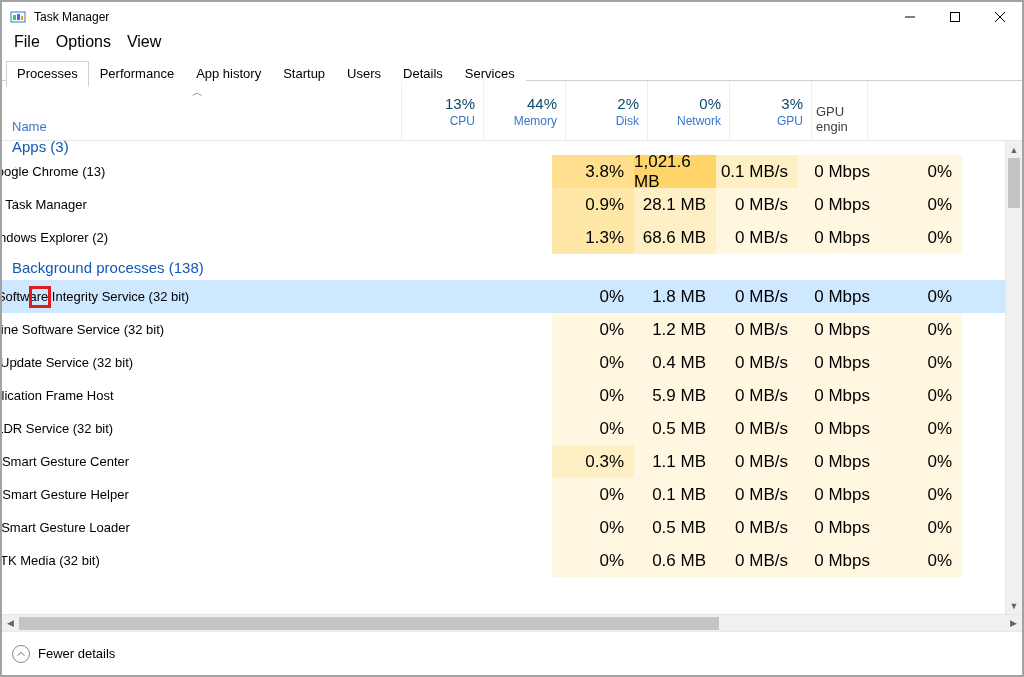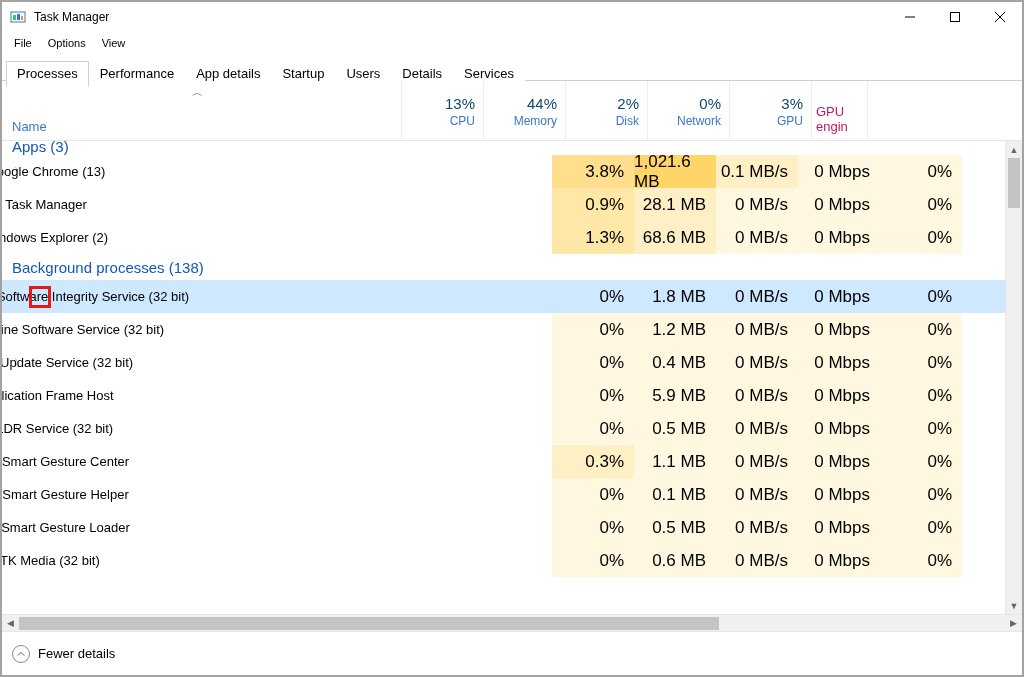--- a/index.html
+++ b/index.html
@@ -7,21 +7,21 @@
   .window { width:1024px; height:677px; border:2px solid #a3a3a3; display:flex; flex-direction:column; overflow:hidden; position:relative; }
 
   
   .titlebar { height:30px; display:flex; align-items:center; padding:0 0 0 8px; }
   .titlebar .app-icon { width:16px; height:16px; margin-right:8px; }
   .titlebar .title { flex:1; font-size:12px; }
   .winbtn { width:45px; height:30px; display:flex; align-items:center; justify-content:center; }
   .winbtn svg { width:10px; height:10px; }
 
   
-  .menubar { height:22px; display:flex; align-items:center; padding:0 4px; font-size:11px; }
+  .menubar { height:22px; display:flex; align-items:flex-end; padding:0 4px; font-size:16px; }
   .menubar span { padding:3px 8px; }
 
   
   .tabstrip { display:flex; border-bottom:1px solid #d0d0d0; padding:0 0 0 4px; }
   .tab { padding:4px 10px 5px 10px; border:1px solid transparent; border-bottom:none; font-size:13px; position:relative; top:7px; background:#fff; }
   .tab.active { border:1px solid #d0d0d0; border-bottom:1px solid #fff; }
 
   
   .headerrow { display:flex; height:60px; border-bottom:1px solid #e5e5e5; align-items:stretch; position:relative; }
   .hcol { border-right:1px solid #eee; display:flex; flex-direction:column; justify-content:center; }
@@ -116,21 +116,21 @@
 
   <div class="menubar">
     <span>File</span>
     <span>Options</span>
     <span>View</span>
   </div>
 
   <div class="tabstrip">
     <div class="tab active">Processes</div>
     <div class="tab">Performance</div>
-    <div class="tab">App details</div>
+    <div class="tab">App history</div>
     <div class="tab">Startup</div>
     <div class="tab">Users</div>
     <div class="tab">Details</div>
     <div class="tab">Services</div>
   </div>
 
   <div class="headerrow">
     <div class="hcol namecol">
       <span class="caret">︿</span>
       <span class="headlabel">Name</span>
@@ -149,21 +149,21 @@
     </div>
     <div class="hcol metric">
       <span class="pct">0%</span>
       <span class="label">Network</span>
     </div>
     <div class="hcol metric">
       <span class="pct">3%</span>
       <span class="label">GPU</span>
     </div>
     <div class="hcol gpuE">
-      <span class="headlabel" style="color:#be185d">GPU engin</span>
+      <span class="headlabel" style="color:#404040">GPU engin</span>
     </div>
   </div>
 
   <div class="body">
     <div class="rows" id="rows">
         <div class="grouprow partial">Apps (3)</div>
         <div class="row">
           <div class="cell name">
             <span class="chev">〉</span>
             <span class="icon" style="padding:2px 4px;display:inline-flex;align-items:center;">

